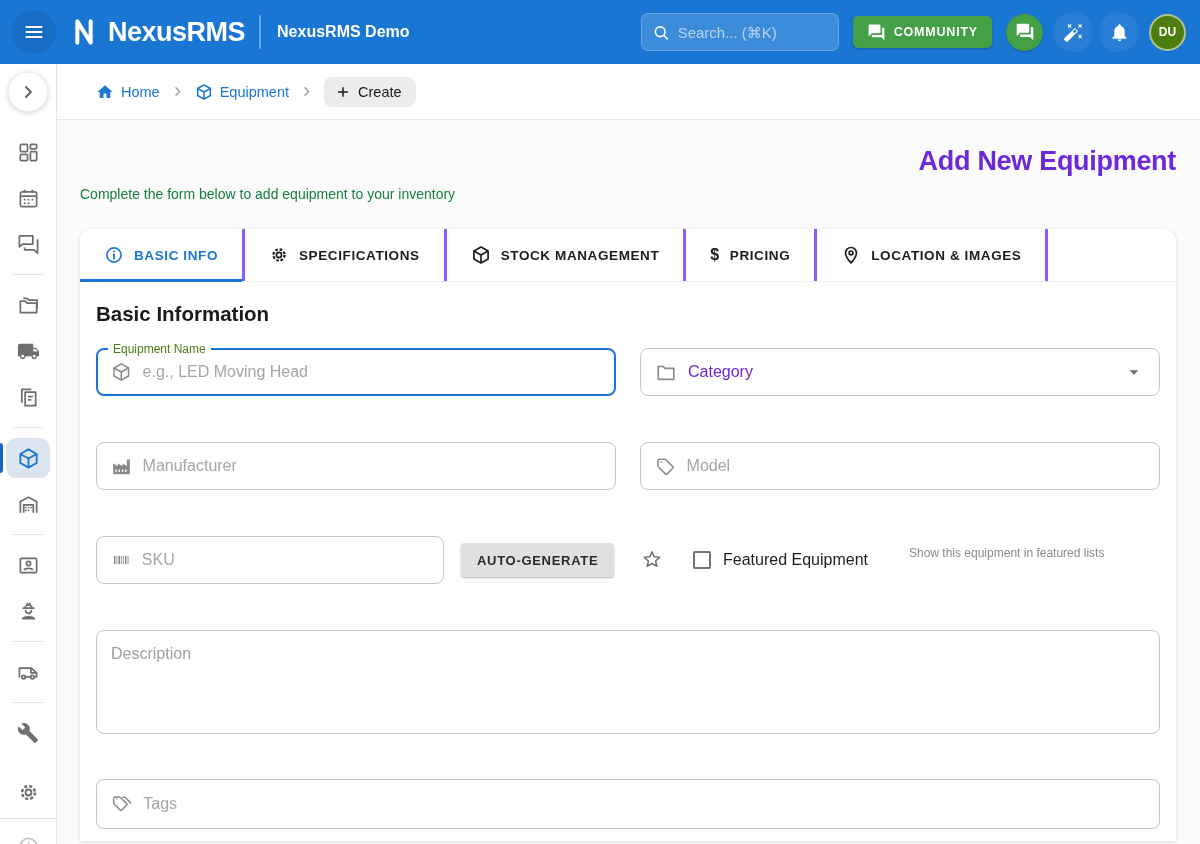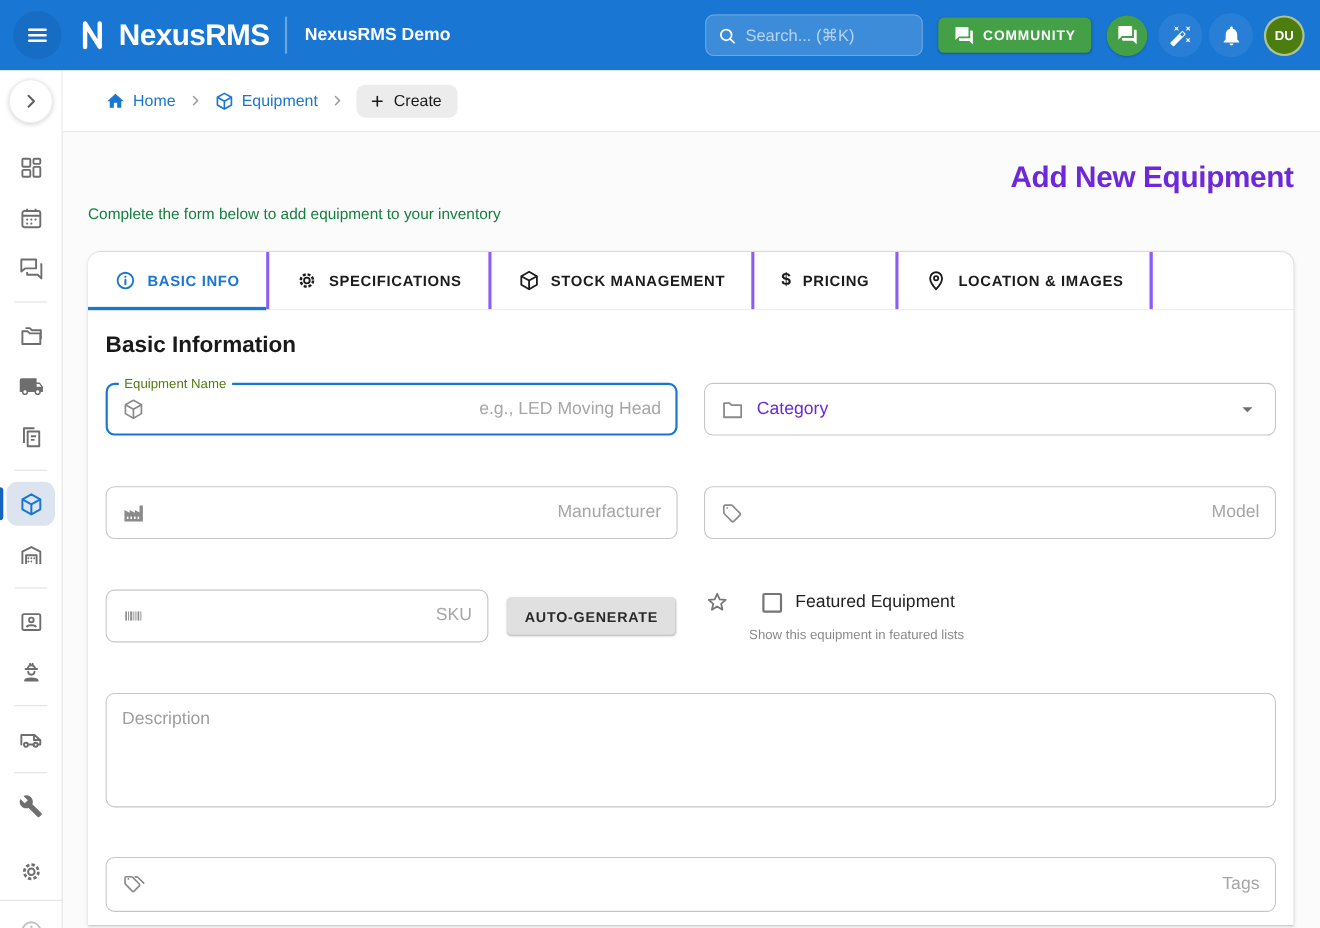--- a/index.html
+++ b/index.html
@@ -58,28 +58,28 @@
   .tab.active::after { content: ""; position: absolute; left: 0; right: 0; bottom: -1px; height: 3px; background: #1976d2; }
   .dollar-glyph { font-size: 16px; font-weight: 600; line-height: 1; }
 
   
   .form { padding: 20px 16px 0; }
   .section-title { font-size: 20.5px; font-weight: 700; color: #1a1a1a; margin: 0 0 22px; }
   .grid2 { display: grid; grid-template-columns: 1fr 1fr; column-gap: 24px; margin-bottom: 46px; }
   .field { position: relative; height: 48px; border: 1px solid #c6c6c6; border-radius: 8px; background: #fff; display: flex; align-items: center; gap: 11px; padding: 0 14px; color: #8a8a8a; }
   .field.focused { border: 2px solid #1976d2; padding: 0 13px; }
   .float-label { position: absolute; top: -9px; left: 10px; background: #fff; padding: 0 5px; font-size: 12px; color: #4d7c0f; line-height: 1.4; }
-  .field input { border: none; outline: none; background: transparent; font-family: inherit; font-size: 16px; color: #222; width: 100%; text-align: right; }
+  .field input { border: none; outline: none; background: transparent; font-family: inherit; font-size: 16px; color: #222; width: 100%; }
   .field input::placeholder { color: #a6a6a6; }
   .select-value { font-size: 16px; color: #6d28d9; }
   .select-caret { margin-left: auto; color: #6f6f6f; display: flex; }
   .sku-cell { display: flex; align-items: center; gap: 17px; }
   .sku-field { width: 348px; flex: none; }
   .auto-gen-btn { height: 34px; padding: 0 16px; background: #e0e0e0; border: none; border-radius: 4px; font-family: inherit; font-size: 13px; font-weight: 600; letter-spacing: 0.7px; color: #2a2a2a; box-shadow: 0 1px 2px rgba(0,0,0,0.3); cursor: pointer; flex: none; }
-  .featured-cell { display: flex; flex-direction: column; justify-content: flex-end; }
+  .featured-cell { display: flex; justify-content: flex-start; }
   .featured-row { display: flex; align-items: center; }
   .star { color: #757575; display: flex; flex: none; }
   .checkbox { width: 18px; height: 18px; border: 2px solid #757575; border-radius: 2px; margin-left: 29px; cursor: pointer; flex: none; }
   .featured-label { font-size: 16px; color: #1f1f1f; margin-left: 12px; }
   .featured-helper { font-size: 12px; color: #8a8a8a; margin: 10px 0 0 41px; }
   .textarea-field { height: 104px; border: 1px solid #c6c6c6; border-radius: 8px; background: #fff; margin-bottom: 45px; }
   .textarea-field textarea { width: 100%; height: 100%; border: none; outline: none; resize: none; background: transparent; font-family: inherit; font-size: 16px; color: #222; padding: 14px; }
   .textarea-field textarea::placeholder { color: #9e9e9e; }
   .tags-field { height: 50px; }
 </style>

